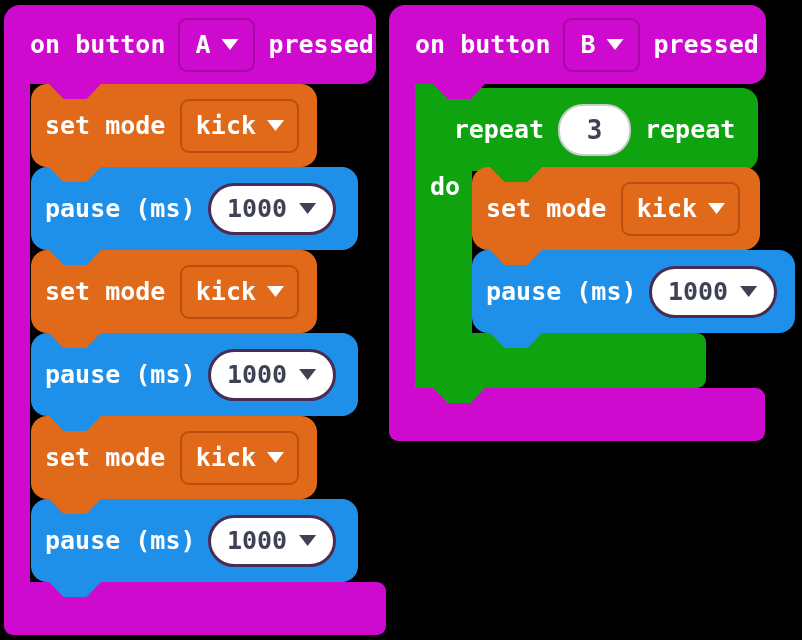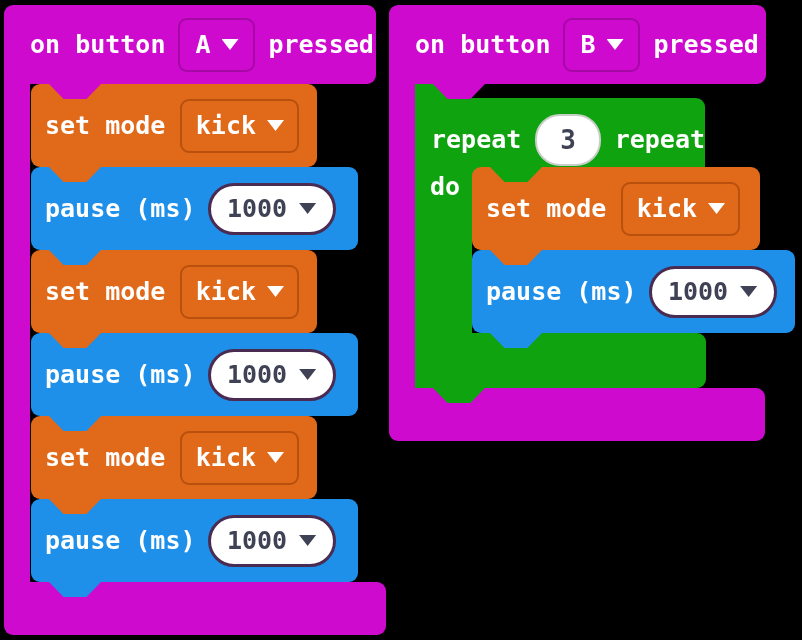--- a/index.html
+++ b/index.html
@@ -1,19 +1,19 @@
 <!DOCTYPE html>
 <html><head>
 <meta charset="utf-8">
 <style>
   html,body{margin:0;padding:0;}
   #canvas{position:relative;width:802px;height:640px;background:#000;overflow:hidden;
           font-family:"DejaVu Sans Mono", monospace;font-weight:bold;}
   .abs{position:absolute;box-sizing:border-box;text-align:center;}
-  .block{position:absolute;box-sizing:border-box;border-radius:9px;display:flex;align-items:center;
+  .block{position:absolute;box-sizing:border-box;border-radius:16px;display:flex;align-items:center;
          color:#fff;font-size:25px;letter-spacing:0px;white-space:nowrap;}
   .wrap-part{position:absolute;box-sizing:border-box;}
   .tab{position:absolute;width:52px;height:15px;clip-path:polygon(0 0,100% 0,72% 100%,28% 100%);z-index:6;}
   .dd{display:flex;align-items:center;justify-content:center;gap:11px;border:2px solid;border-radius:9px;
       height:54px;box-sizing:border-box;}
   .tri{width:17px;height:11px;clip-path:polygon(0 0,100% 0,50% 100%);flex:0 0 auto;}
   .pill{background:#fff;border:3px solid;border-radius:27px;height:52px;display:flex;align-items:center;
         justify-content:center;gap:12px;box-sizing:border-box;font-size:25px;}
   .oval{background:#fff;border:2px solid;border-radius:25px;width:73px;height:52px;display:flex;
         align-items:center;justify-content:center;box-sizing:border-box;font-size:26px;}
@@ -99,21 +99,21 @@
       <span>B</span>
       <span class="tri" style="background:#fff;"></span>
     </span>
     <span class="lbl">pressed</span>
   </div>
 
   <div class="wrap-part z1" style="left: 389px; top: 388px; width: 376px; height: 53px; border-radius: 9px; background: rgb(206, 10, 206);"></div>
 
   <div class="wrap-part z2" style="left: 415px; top: 84px; width: 57px; height: 304px; background: rgb(16, 163, 16);"></div>
 
-  <div class="block z2" style="left: 415px; top: 98px; width: 290px; height: 83px; padding-left: 16px; gap: 14px; border-bottom-left-radius: 0px; background: rgb(16, 163, 16); justify-content: center;">
+  <div class="block z2" style="left: 415px; top: 88px; width: 343px; height: 83px; padding-left: 16px; gap: 14px; border-bottom-left-radius: 0px; background: rgb(16, 163, 16); justify-content: center;">
     <span class="lbl">repeat</span>
     <span class="oval" style="border-color: rgb(201, 206, 201);">
       <span style="color: rgb(63, 66, 84);">3</span>
     </span>
     <span class="lbl">repeat</span>
   </div>
 
   <div class="wrap-part z2" style="left: 415px; top: 333px; width: 291px; height: 55px; border-radius: 0px 9px 9px; background: rgb(16, 163, 16);"></div>
 
   <div class="abs z2 lbl" style="left:430px;top:172px;color:#fff;font-size:25px;">do</div>

